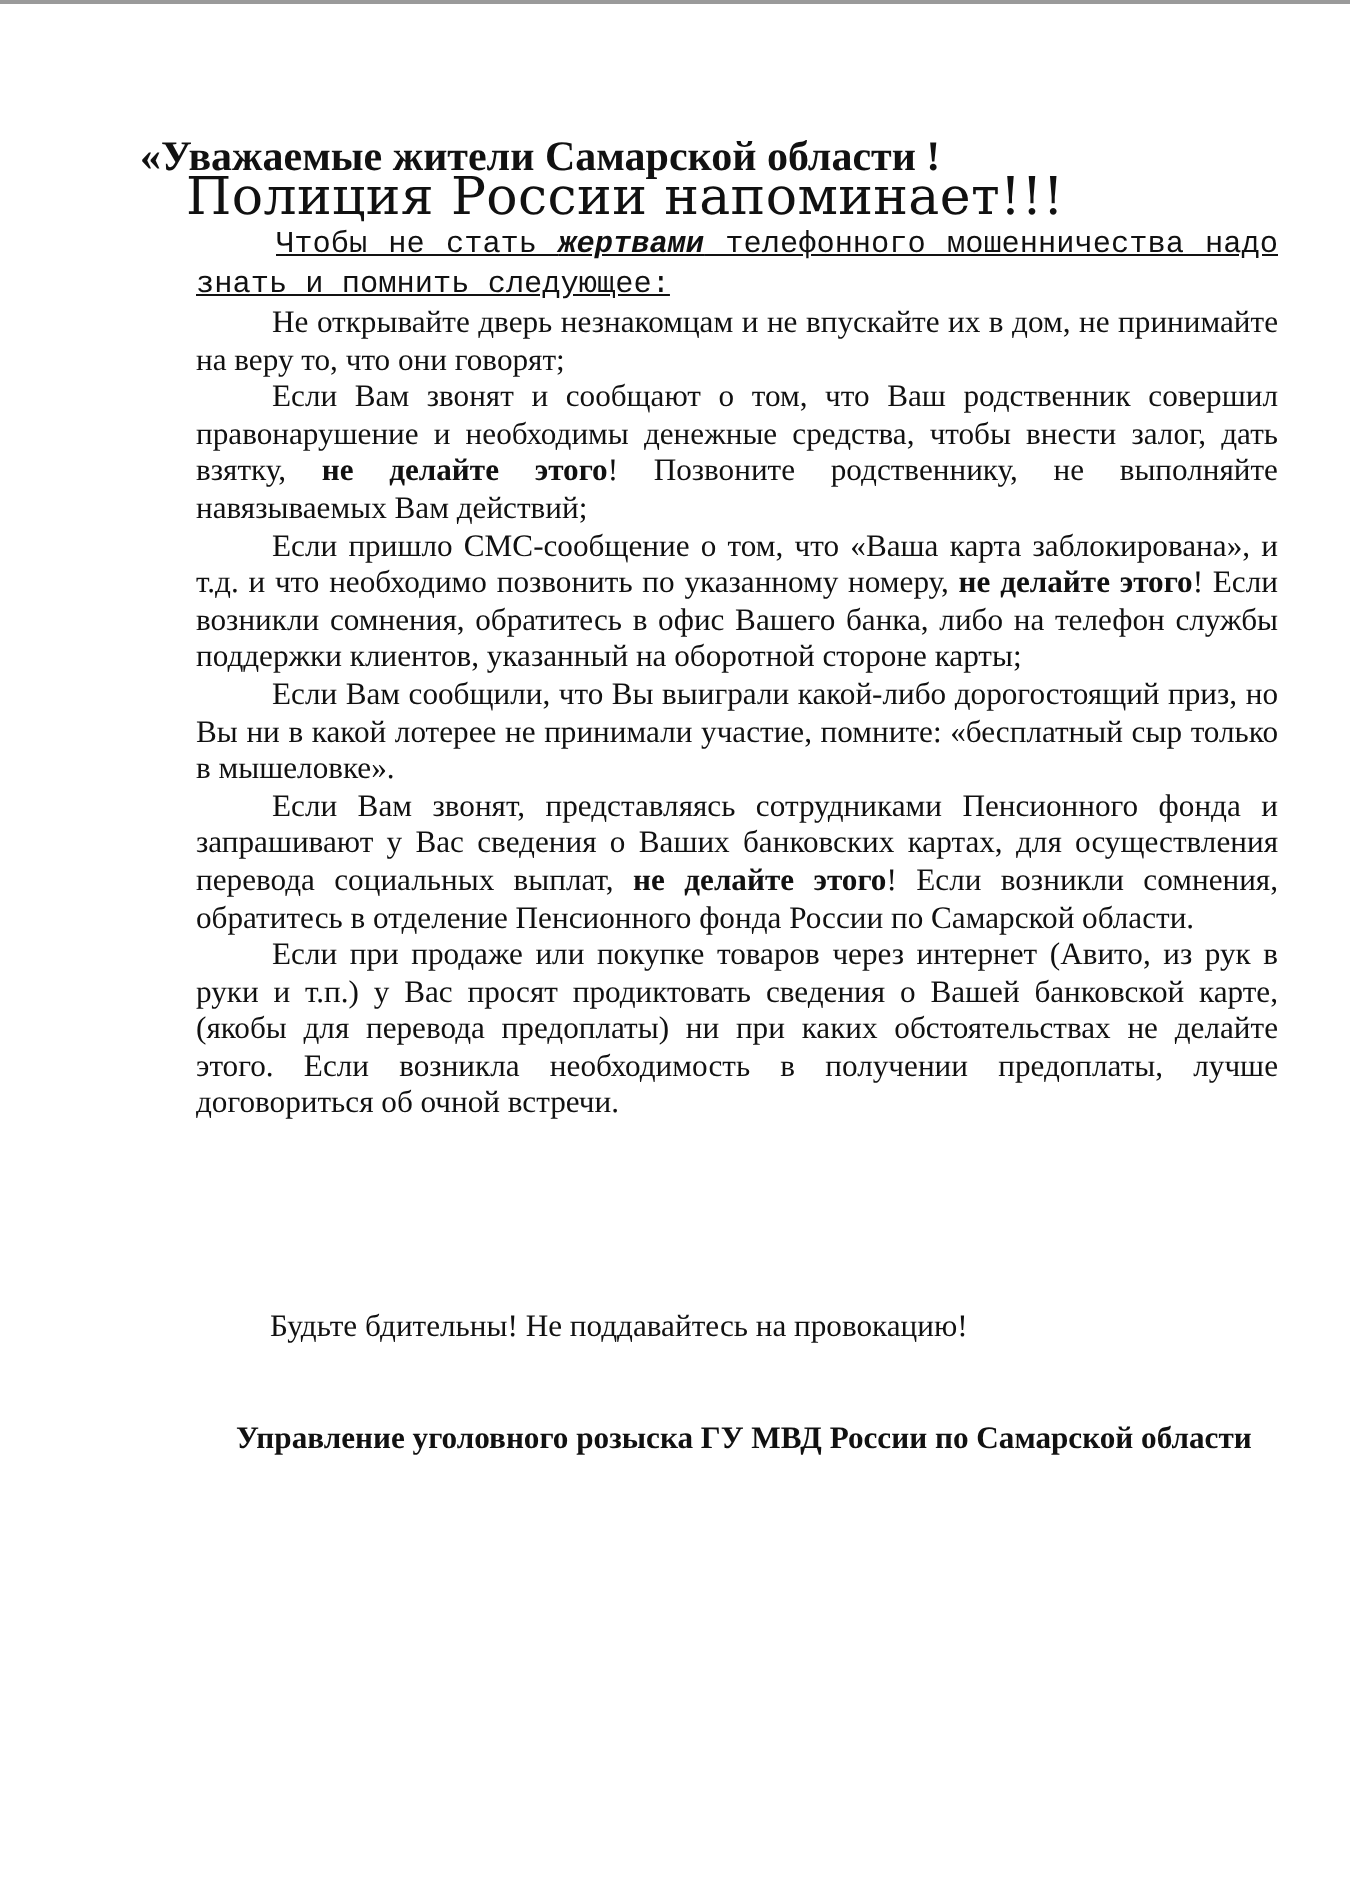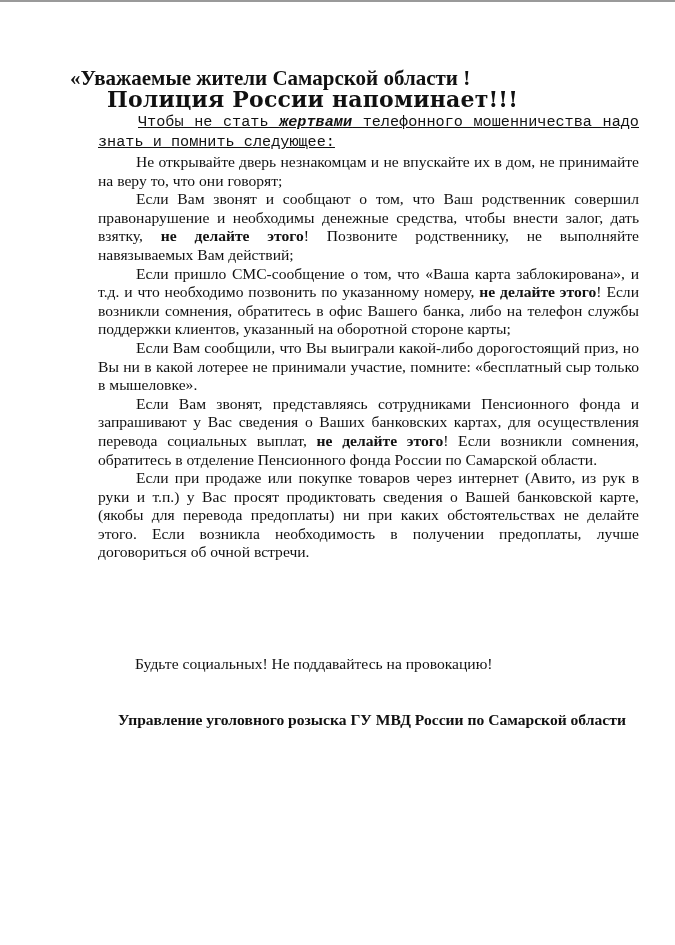--- a/index.html
+++ b/index.html
@@ -8,21 +8,21 @@
     font-family: "Liberation Serif", "DejaVu Serif", serif; color: #111;
   }
   .topbar { position: absolute; left: 0; top: 0; width: 675px; height: 2px; background: #9a9a9a; }
   .page { position: absolute; left: 0; top: 0; width: 675px; }
   .greeting {
     position: absolute; left: 0; width: 542px; top: 69px; text-align: left;
     font-weight: bold; font-size: 21px; line-height: 18px; padding-left: 70px; box-sizing: border-box;
   }
   .headline {
     position: absolute; left: 0; width: 555px; top: 86px; text-align: center;
-    font-family: "DejaVu Serif", serif; font-weight: bold; font-size: 22px; line-height: 26px;
+    font-family: "DejaVu Serif", serif; font-weight: normal; font-size: 26px; line-height: 26px;
     padding-left: 70px; box-sizing: border-box; letter-spacing: 0.2px;
   }
   .body {
     position: absolute; left: 98px; top: 112px; width: 541px;
     font-size: 15.6px; line-height: 18.6px; text-align: justify;
   }
   .intro {
     font-family: Liberation Mono, monospace; font-size: 15.2px; line-height: 20px;
     text-decoration: underline; text-indent: 40px; margin: 0 0 1px 0;
   }
@@ -49,15 +49,15 @@
     <p class="intro"><span>Чтобы не стать </span><em>жертвами</em><span> телефонного мошенничества надо знать и помнить следующее:</span></p>
 
     <p class="para">Не открывайте дверь незнакомцам и не впускайте их в дом, не принимайте на веру то, что они говорят;</p>
     <p class="para"><span>Если Вам звонят и сообщают о том, что Ваш родственник совершил правонарушение и необходимы денежные средства, чтобы внести залог, дать взятку, </span><b>не делайте этого</b><span>! Позвоните родственнику, не выполняйте навязываемых Вам действий;</span></p>
     <p class="para"><span>Если пришло СМС-сообщение о том, что «Ваша карта заблокирована», и т.д. и что необходимо позвонить по указанному номеру, </span><b>не делайте этого</b><span>! Если возникли сомнения, обратитесь в офис Вашего банка, либо на телефон службы поддержки клиентов, указанный на оборотной стороне карты;</span></p>
     <p class="para">Если Вам сообщили, что Вы выиграли какой-либо дорогостоящий приз, но Вы ни в какой лотерее не принимали участие, помните: «бесплатный сыр только в мышеловке».</p>
     <p class="para"><span>Если Вам звонят, представляясь сотрудниками Пенсионного фонда и запрашивают у Вас сведения о Ваших банковских картах, для осуществления перевода социальных выплат, </span><b>не делайте этого</b><span>! Если возникли сомнения, обратитесь в отделение Пенсионного фонда России по Самарской области.</span></p>
     <p class="para">Если при продаже или покупке товаров через интернет (Авито, из рук в руки и т.п.) у Вас просят продиктовать сведения о Вашей банковской карте, (якобы для перевода предоплаты) ни при каких обстоятельствах не делайте этого. Если возникла необходимость в получении предоплаты,  лучше договориться об очной встречи.</p>
   </div>
 
-  <div class="alert">Будьте социальных! Не поддавайтесь на провокацию!</div>
+  <div class="alert">Будьте бдительны! Не поддавайтесь на провокацию!</div>
   <div class="signature">Управление уголовного розыска ГУ МВД России по Самарской области</div>
 </div>
 
 </body></html>

